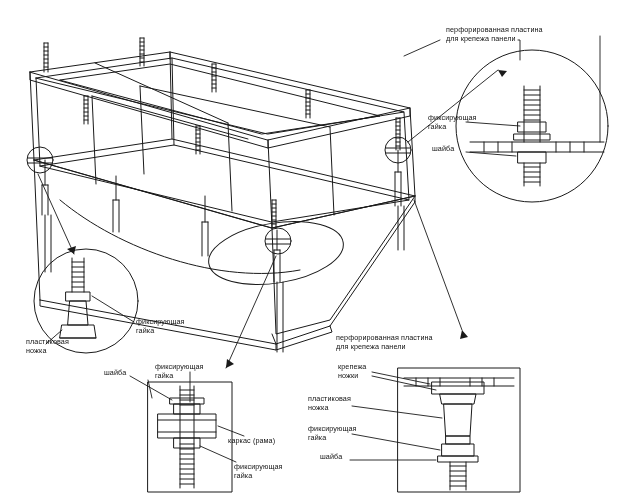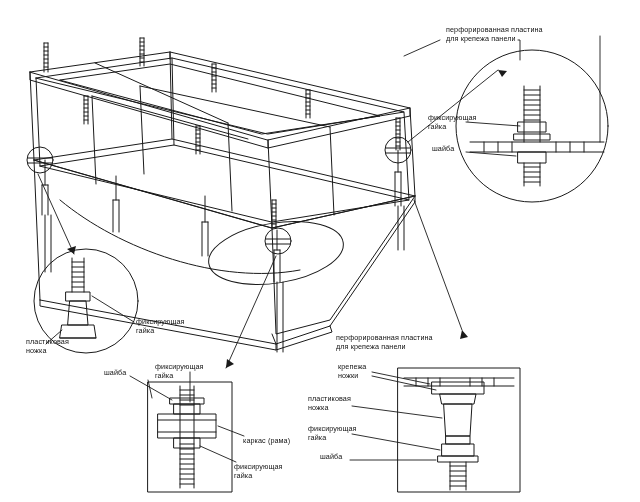--- a/index.html
+++ b/index.html
@@ -214,21 +214,21 @@
   <div class="lbl" style="left:432px; top:145px;">шайба</div>
 
   <div class="lbl" style="left:26px; top:338px;">пластиковая
 ножка</div>
   <div class="lbl" style="left:136px; top:318px;">фиксирующая
 гайка</div>
 
   <div class="lbl" style="left:104px; top:369px;">шайба</div>
   <div class="lbl" style="left:155px; top:363px;">фиксирующая
 гайка</div>
-  <div class="lbl" style="left:243px; top:437px;">каркас (рама)</div>
+  <div class="lbl" style="left:228px; top:437px;">каркас (рама)</div>
   <div class="lbl" style="left:234px; top:463px;">фиксирующая
 гайка</div>
 
   <div class="lbl" style="left:336px; top:334px;">перфорированная пластина
 для крепежа панели</div>
   <div class="lbl" style="left:338px; top:363px;">крепежа
 ножки</div>
   <div class="lbl" style="left:308px; top:395px;">пластиковая
 ножка</div>
   <div class="lbl" style="left:308px; top:425px;">фиксирующая

